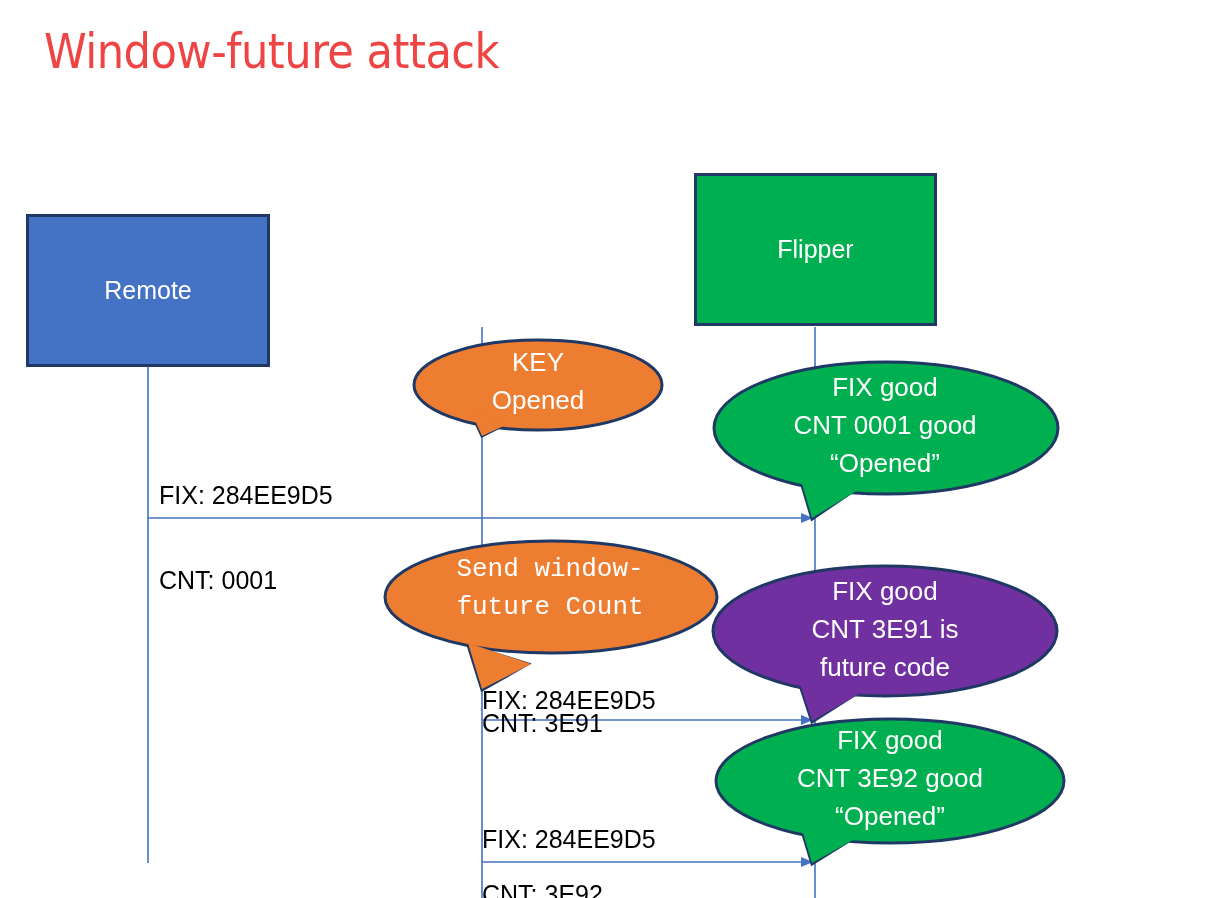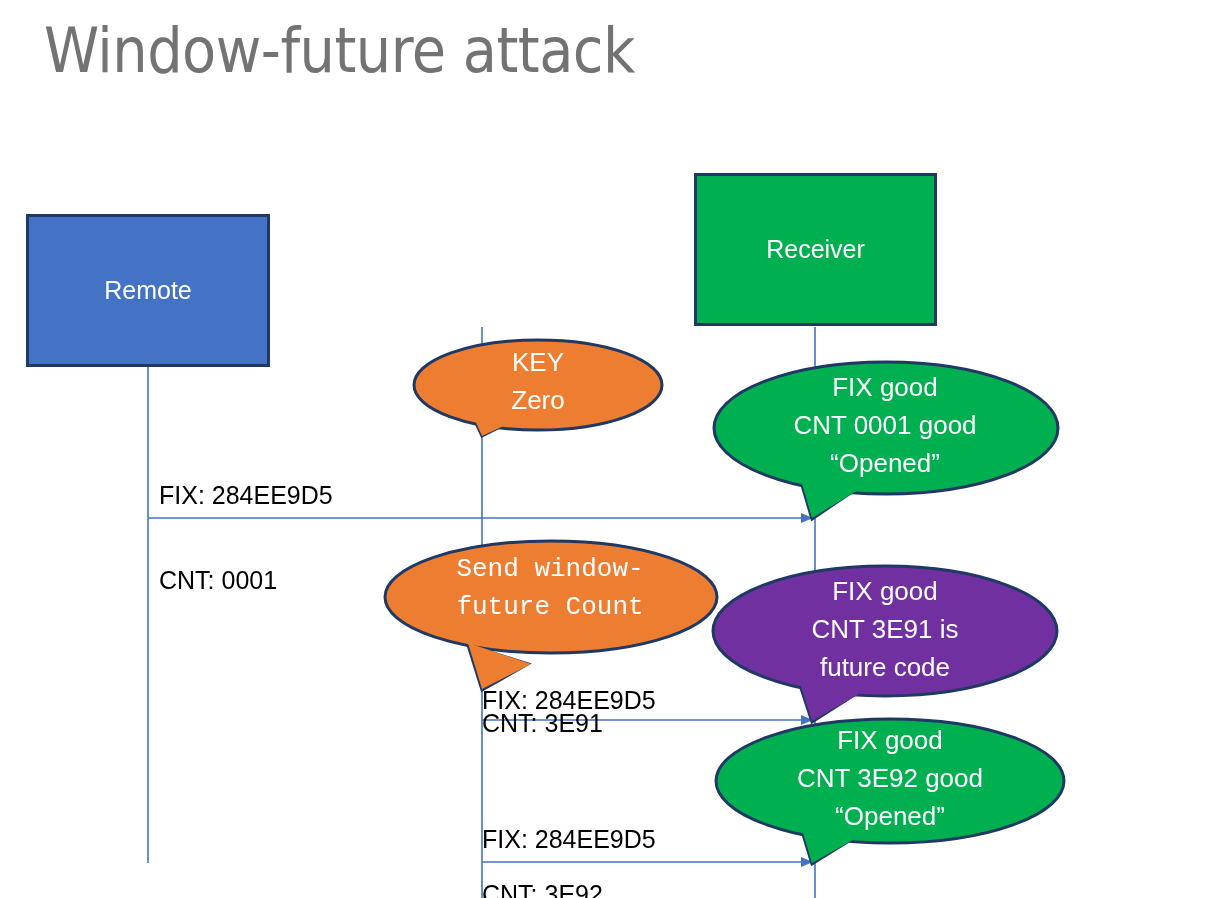--- a/index.html
+++ b/index.html
@@ -19,23 +19,23 @@
     overflow: hidden;
   }
   
   .slide-title {
     position: absolute;
     left: 44px;
     top: 6px;
     width: 1000px;
     font-family: "DejaVu Sans Condensed", "Liberation Sans", sans-serif;
     font-weight: 300;
-    font-size: 62px;
+    font-size: 48px;
     line-height: 90px;
-    color: #737373;
+    color: #ef4444;
     letter-spacing: -0.5px;
     white-space: nowrap;
   }
   
   .canvas {
     position: absolute;
     left: 0;
     top: 0;
     width: 1216px;
     height: 898px;
@@ -142,25 +142,25 @@
       <path d="M812,864 L798,818 L857,836 Z" fill="#00B050" stroke="#1F3864" stroke-width="3"></path>
       <ellipse cx="890" cy="781" rx="174" ry="62" fill="#00B050" stroke="#1F3864" stroke-width="3"></ellipse>
       <path d="M812,863 L798,816 L860,836 Z" fill="#00B050" stroke="none"></path>
     </g>
   </svg>
 
   <div class="actor-box actor-remote">
     <span>Remote</span>
   </div>
   <div class="actor-box actor-receiver">
-    <span>Receiver</span>
+    <span>Flipper</span>
   </div>
 
   <div class="callout-text co-key">KEY
-Zero</div>
+Opened</div>
 
   <div class="callout-text co-green1">FIX good
 CNT 0001 good
 “Opened”</div>
 
   <div class="callout-text co-send">Send window-
 future Count</div>
 
   <div class="callout-text co-purple">FIX good
 CNT 3E91 is

